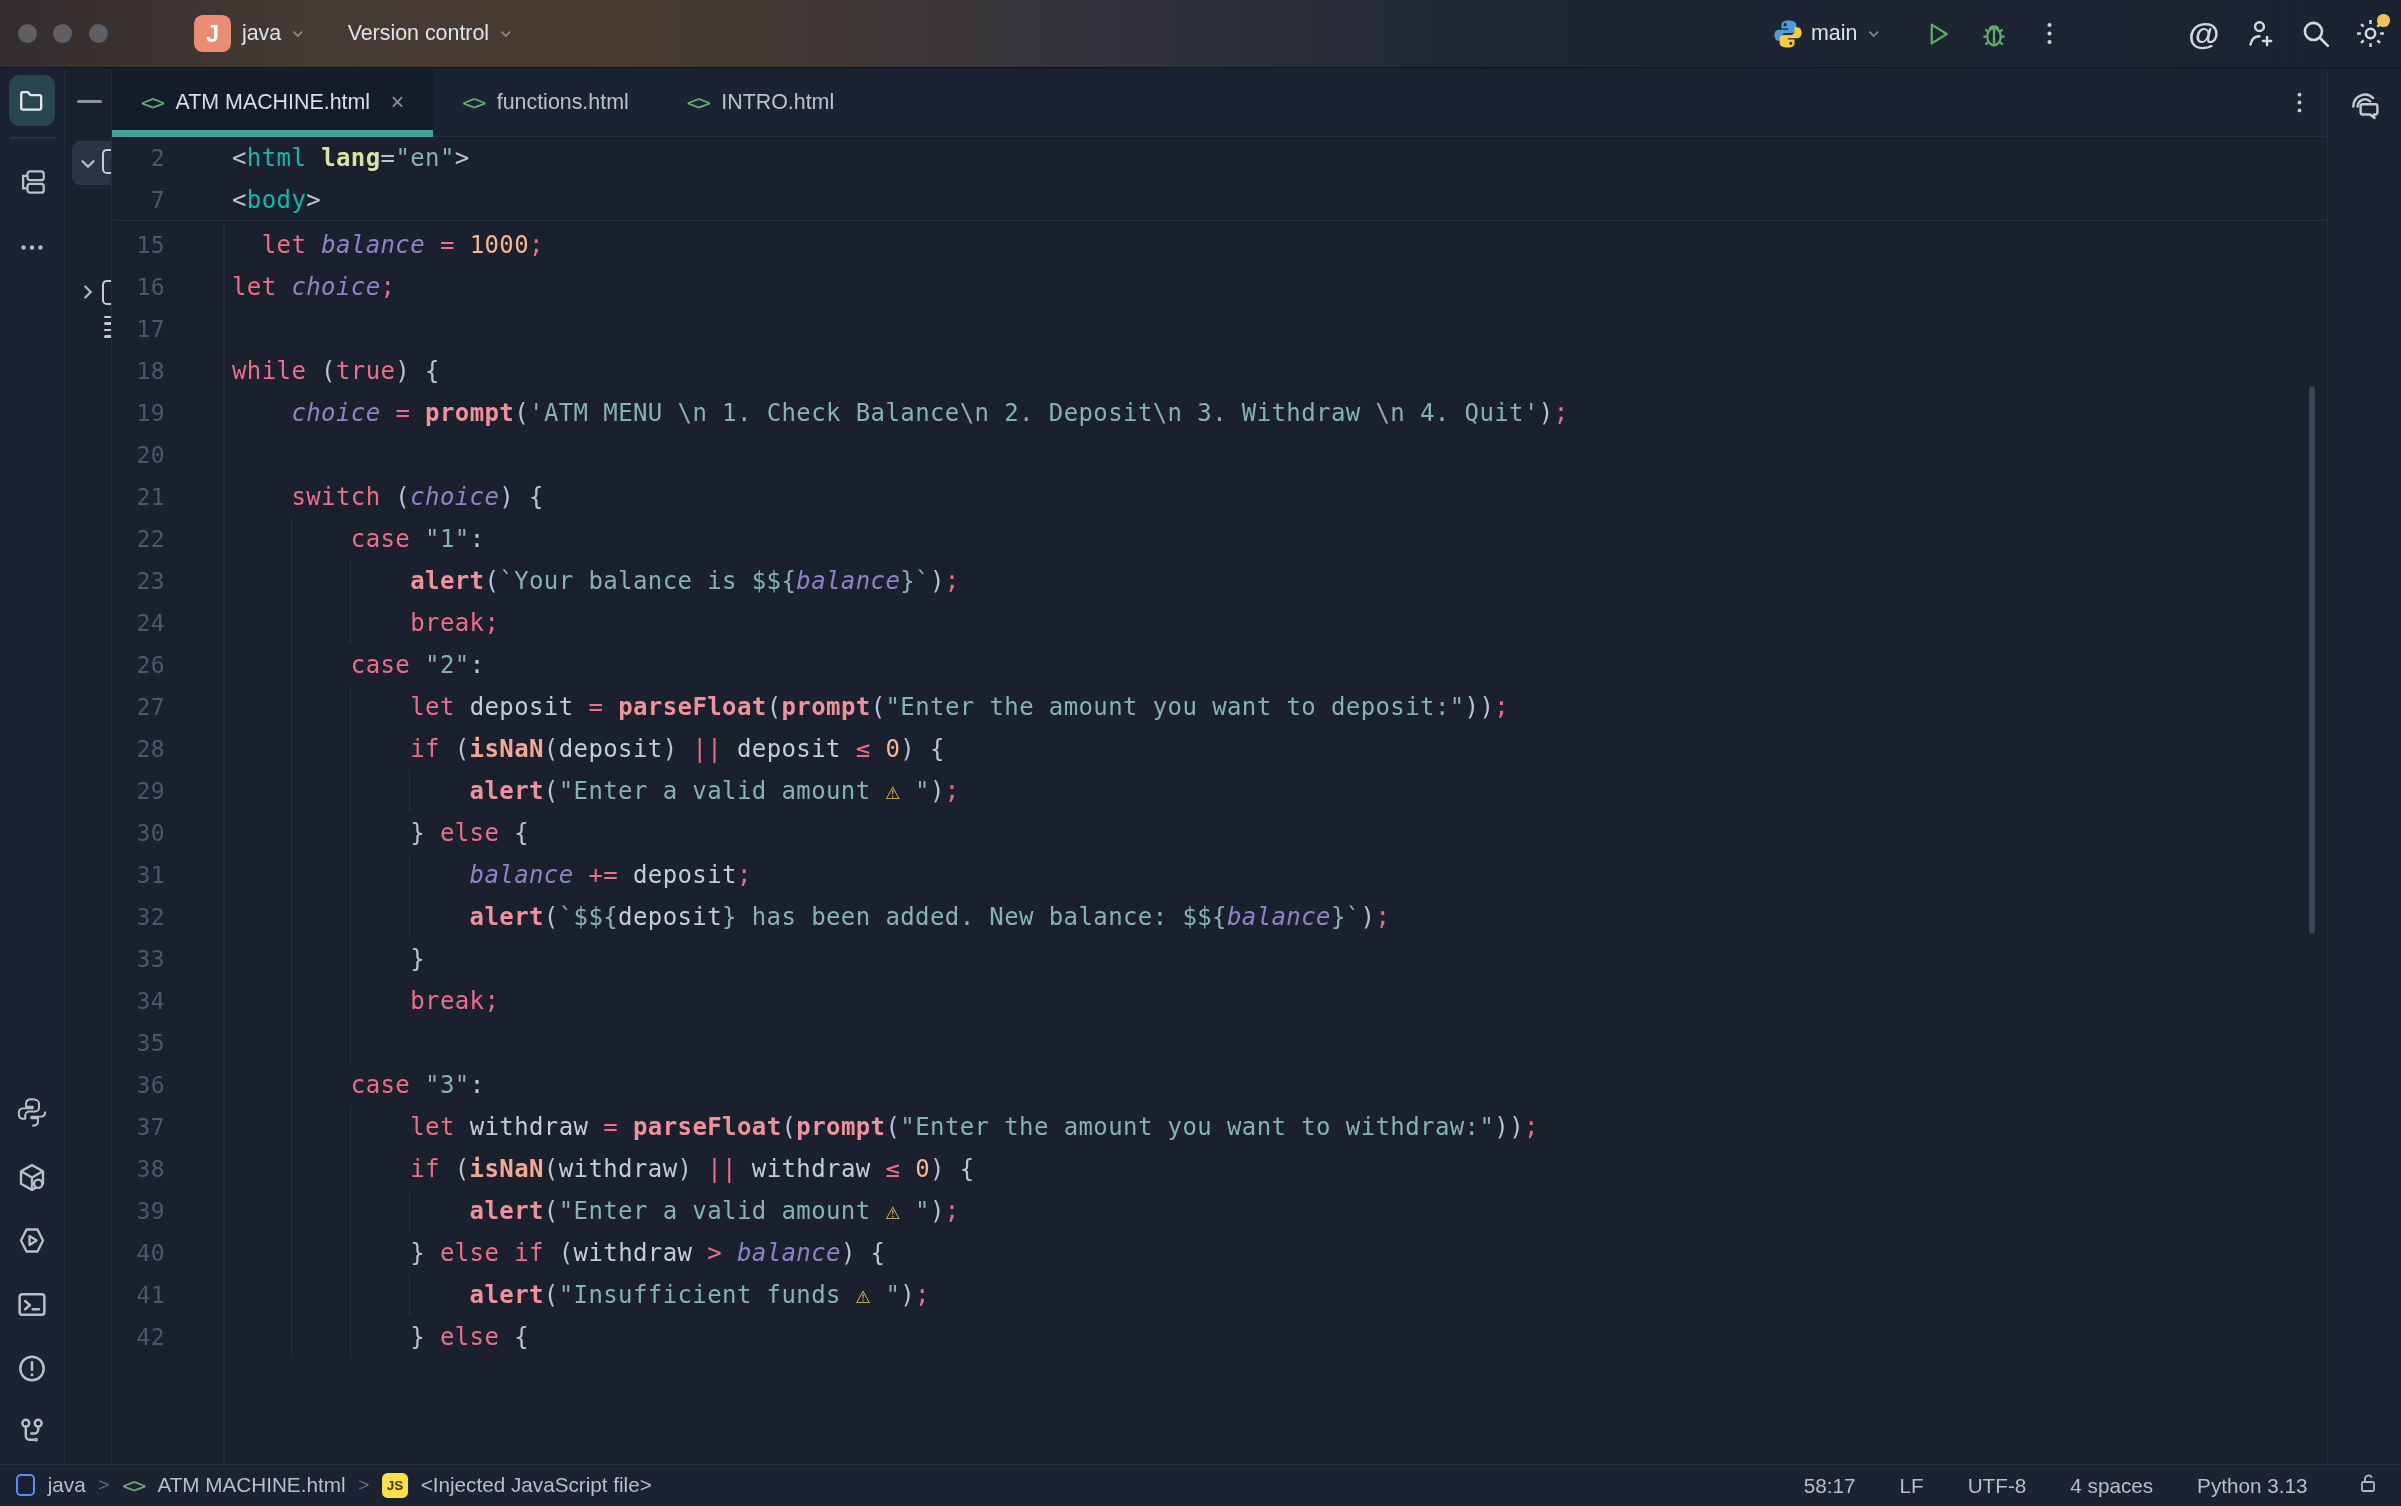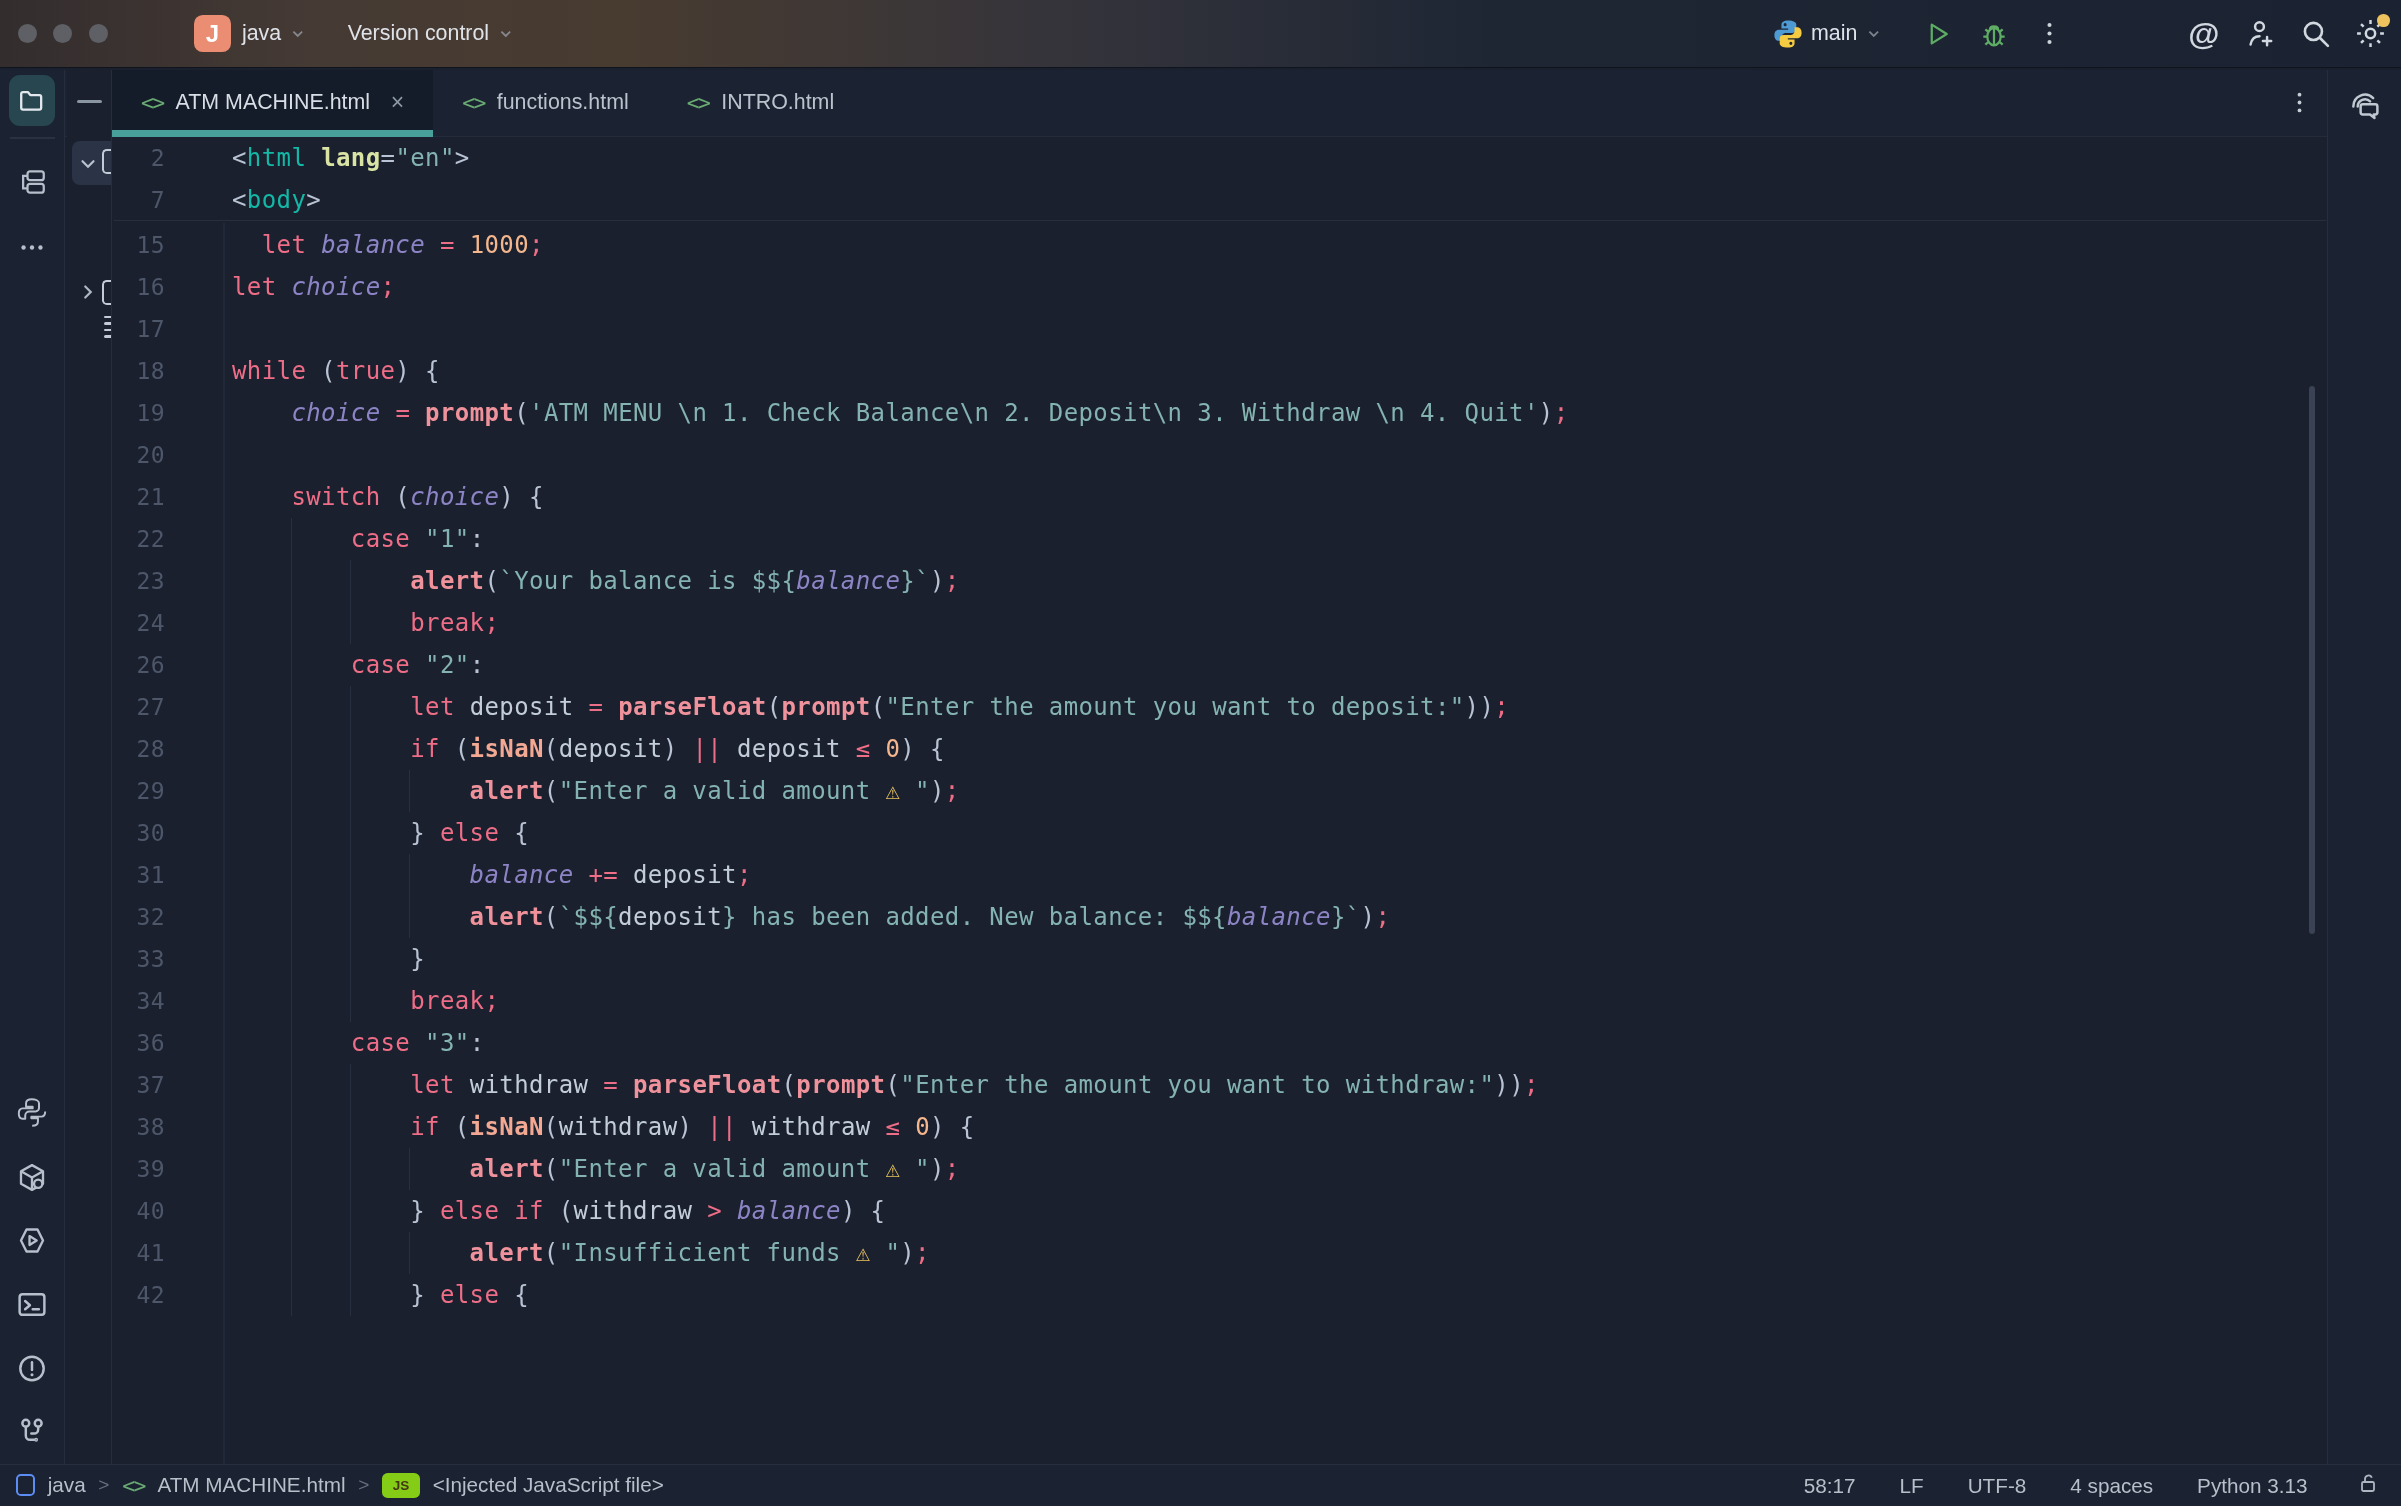--- a/index.html
+++ b/index.html
@@ -73,21 +73,21 @@
   .check{position:absolute;right:22px;top:6.4px;color:#5cb85f;}
   .vscroll{position:absolute;right:11px;top:249px;width:6.4px;height:548px;border-radius:3.2px;background:rgba(144,156,181,.28);}
   
   .rstripe{position:absolute;right:0;top:70px;width:74px;bottom:42px;background:#1b2231;border-left:1.6px solid #262e3e;}
   
   .statusbar{position:absolute;left:0;bottom:0;width:2401px;height:42px;background:#1b2231;border-top:1.6px solid #272f3f;
     display:flex;align-items:center;font-size:20.7px;color:#b7bfca;}
   .crumbs{display:flex;align-items:center;margin-left:16px;gap:12.7px;}
   .crumb-sep{color:#67707f;font-size:19px;}
   .proj-ico{width:19px;height:22px;border:2.4px solid #5c8df5;border-radius:4.8px;}
-  .js-badge{width:38px;height:25.4px;border-radius:5.6px;background:#84cc16;color:#433612;font-weight:bold;
+  .js-badge{width:26px;height:25.4px;border-radius:5.6px;background:#fde047;color:#433612;font-weight:bold;
     font-size:13.5px;display:flex;align-items:center;justify-content:center;}
   .sb-right{margin-left:auto;display:flex;align-items:center;gap:44px;margin-right:20.7px;}
   .lock-ico{margin-left:4.8px;color:#aeb6c2;}
 </style>
 </head>
 <body>
 
 <div class="topbar">
   <div class="win-dots">
     <span class="win-dot"></span>
@@ -294,20 +294,21 @@
       <div class="row"><span class="ln">24</span><span class="guide" style="left: 177px;"></span><span class="guide" style="left: 236px;"></span><span class="code">            <span class="t-kw">break</span><span class="t-op">;</span></span></div>
       <div class="row"><span class="ln">26</span><span class="guide" style="left: 177px;"></span><span class="code">        <span class="t-kw">case</span><span class="t-p"> </span><span class="t-str">"2"</span><span class="t-p">:</span></span></div>
       <div class="row"><span class="ln">27</span><span class="guide" style="left: 177px;"></span><span class="guide" style="left: 236px;"></span><span class="code">            <span class="t-kw">let</span><span class="t-p"> </span><span class="t-lv">deposit</span><span class="t-p"> </span><span class="t-op">=</span><span class="t-p"> </span><span class="t-fn">parseFloat</span><span class="t-p">(</span><span class="t-fn">prompt</span><span class="t-p">(</span><span class="t-str">"Enter the amount you want to deposit:"</span><span class="t-p">))</span><span class="t-op">;</span></span></div>
       <div class="row"><span class="ln">28</span><span class="guide" style="left: 177px;"></span><span class="guide" style="left: 236px;"></span><span class="code">            <span class="t-kw">if</span><span class="t-p"> (</span><span class="t-fn2">isNaN</span><span class="t-p">(</span><span class="t-lv">deposit</span><span class="t-p">) </span><span class="t-op">||</span><span class="t-p"> </span><span class="t-lv">deposit</span><span class="t-p"> </span><span class="t-op">≤</span><span class="t-p"> </span><span class="t-num">0</span><span class="t-p">) {</span></span></div>
       <div class="row"><span class="ln">29</span><span class="guide" style="left: 177px;"></span><span class="guide" style="left: 236px;"></span><span class="guide" style="left: 295px;"></span><span class="code">                <span class="t-fn">alert</span><span class="t-p">(</span><span class="t-str">"Enter a valid amount </span><span class="t-em">⚠</span><span class="t-str"> "</span><span class="t-p">)</span><span class="t-op">;</span></span></div>
       <div class="row"><span class="ln">30</span><span class="guide" style="left: 177px;"></span><span class="guide" style="left: 236px;"></span><span class="code">            <span class="t-p">} </span><span class="t-kw">else</span><span class="t-p"> {</span></span></div>
       <div class="row"><span class="ln">31</span><span class="guide" style="left: 177px;"></span><span class="guide" style="left: 236px;"></span><span class="guide" style="left: 295px;"></span><span class="code">                <span class="t-gv">balance</span><span class="t-p"> </span><span class="t-op">+=</span><span class="t-p"> </span><span class="t-lv">deposit</span><span class="t-op">;</span></span></div>
       <div class="row"><span class="ln">32</span><span class="guide" style="left: 177px;"></span><span class="guide" style="left: 236px;"></span><span class="guide" style="left: 295px;"></span><span class="code">                <span class="t-fn">alert</span><span class="t-p">(</span><span class="t-str">`$${</span><span class="t-lv">deposit</span><span class="t-str">} has been added. New balance: $${</span><span class="t-gv">balance</span><span class="t-str">}`</span><span class="t-p">)</span><span class="t-op">;</span></span></div>
       <div class="row"><span class="ln">33</span><span class="guide" style="left: 177px;"></span><span class="guide" style="left: 236px;"></span><span class="code">            <span class="t-p">}</span></span></div>
       <div class="row"><span class="ln">34</span><span class="guide" style="left: 177px;"></span><span class="guide" style="left: 236px;"></span><span class="code">            <span class="t-kw">break</span><span class="t-op">;</span></span></div>
+      <div class="row"><span class="ln">35</span><span class="guide" style="left: 177px;"></span><span class="guide" style="left: 236px;"></span><span class="code"></span></div>
       <div class="row"><span class="ln">36</span><span class="guide" style="left: 177px;"></span><span class="code">        <span class="t-kw">case</span><span class="t-p"> </span><span class="t-str">"3"</span><span class="t-p">:</span></span></div>
       <div class="row"><span class="ln">37</span><span class="guide" style="left: 177px;"></span><span class="guide" style="left: 236px;"></span><span class="code">            <span class="t-kw">let</span><span class="t-p"> </span><span class="t-lv">withdraw</span><span class="t-p"> </span><span class="t-op">=</span><span class="t-p"> </span><span class="t-fn">parseFloat</span><span class="t-p">(</span><span class="t-fn">prompt</span><span class="t-p">(</span><span class="t-str">"Enter the amount you want to withdraw:"</span><span class="t-p">))</span><span class="t-op">;</span></span></div>
       <div class="row"><span class="ln">38</span><span class="guide" style="left: 177px;"></span><span class="guide" style="left: 236px;"></span><span class="code">            <span class="t-kw">if</span><span class="t-p"> (</span><span class="t-fn2">isNaN</span><span class="t-p">(</span><span class="t-lv">withdraw</span><span class="t-p">) </span><span class="t-op">||</span><span class="t-p"> </span><span class="t-lv">withdraw</span><span class="t-p"> </span><span class="t-op">≤</span><span class="t-p"> </span><span class="t-num">0</span><span class="t-p">) {</span></span></div>
       <div class="row"><span class="ln">39</span><span class="guide" style="left: 177px;"></span><span class="guide" style="left: 236px;"></span><span class="guide" style="left: 295px;"></span><span class="code">                <span class="t-fn">alert</span><span class="t-p">(</span><span class="t-str">"Enter a valid amount </span><span class="t-em">⚠</span><span class="t-str"> "</span><span class="t-p">)</span><span class="t-op">;</span></span></div>
       <div class="row"><span class="ln">40</span><span class="guide" style="left: 177px;"></span><span class="guide" style="left: 236px;"></span><span class="code">            <span class="t-p">} </span><span class="t-kw">else</span><span class="t-p"> </span><span class="t-kw">if</span><span class="t-p"> (</span><span class="t-lv">withdraw</span><span class="t-p"> </span><span class="t-op">&gt;</span><span class="t-p"> </span><span class="t-gv">balance</span><span class="t-p">) {</span></span></div>
       <div class="row"><span class="ln">41</span><span class="guide" style="left: 177px;"></span><span class="guide" style="left: 236px;"></span><span class="guide" style="left: 295px;"></span><span class="code">                <span class="t-fn">alert</span><span class="t-p">(</span><span class="t-str">"Insufficient funds </span><span class="t-em">⚠</span><span class="t-str"> "</span><span class="t-p">)</span><span class="t-op">;</span></span></div>
       <div class="row"><span class="ln">42</span><span class="guide" style="left: 177px;"></span><span class="guide" style="left: 236px;"></span><span class="code">            <span class="t-p">} </span><span class="t-kw">else</span><span class="t-p"> {</span></span></div>
     </div>
   <div class="check">
     <svg width="29" height="29" viewBox="0 0 24 24" fill="none" stroke="#5cb85f" stroke-width="2.6" stroke-linecap="round" stroke-linejoin="round">

